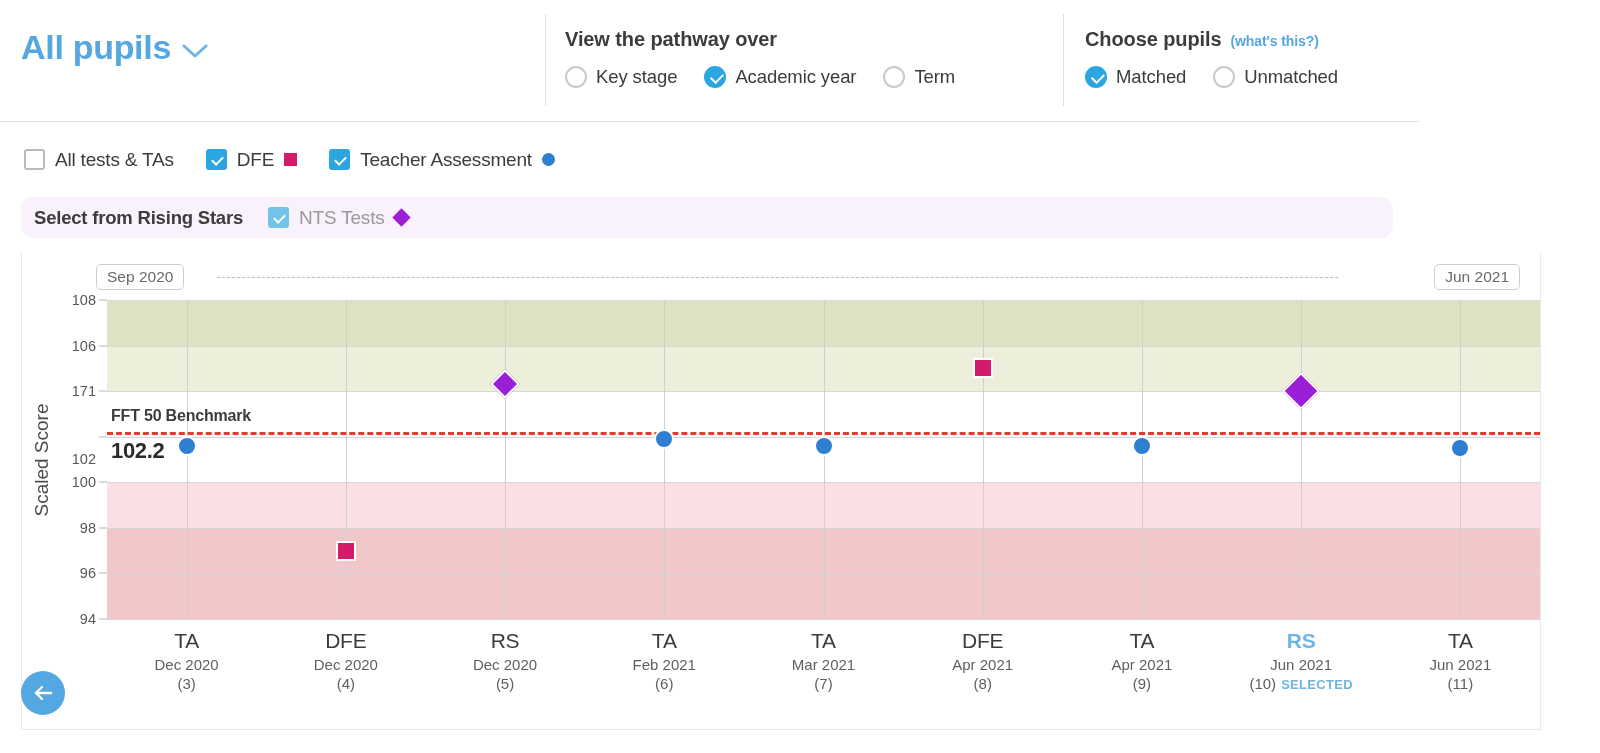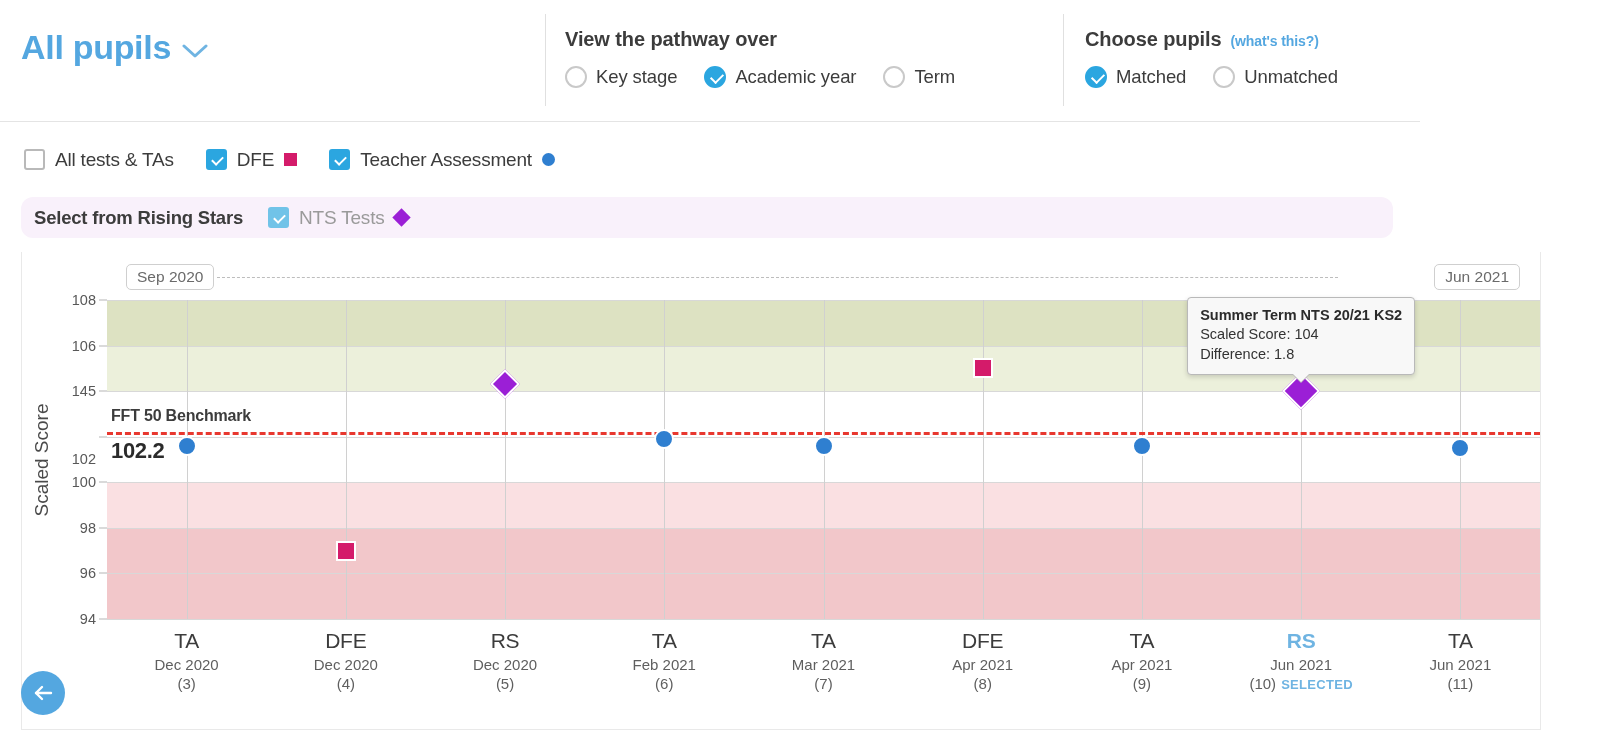--- a/index.html
+++ b/index.html
@@ -121,21 +121,21 @@
   .dashline {
     position: absolute; left: 195px; right: 202px; top: 13px; height: 0;
     border-top: 1.5px dashed #bdbdbd;
   }
   .datepill {
     position: absolute; top: 0; height: 26px; padding: 0 10px;
     border: 1px solid #cfcfcf; border-radius: 5px; background: #fff;
     display: flex; align-items: center;
     font-size: 15.5px; color: #6a6a6a; white-space: nowrap;
   }
-  .datepill.left  { left: 104px; text-align: center; }
+  .datepill.left  { left: 74px; text-align: center; }
   .datepill.right { right: 20px; }
 
   
   .plot {
     position: absolute; left: 85px; top: 48px; right: 0px; bottom: 110px;
   }
   .band { position: absolute; left: 0; right: 0; }  
   .gridline-h { position: absolute; left: 0; right: 0; height: 1px; background: #d8d8d8; }
   .gridline-v { position: absolute; top: 0; bottom: 0; width: 1px; background: #d0d0d0; }
 
@@ -320,21 +320,21 @@
             <div class="ytick" style="top: 319px;">94</div>
             <div class="ytickmark" style="top: 319px;"></div>
             <div class="ytick" style="top: 273.429px;">96</div>
             <div class="ytickmark" style="top: 273.429px;"></div>
             <div class="ytick" style="top: 227.857px;">98</div>
             <div class="ytickmark" style="top: 227.857px;"></div>
             <div class="ytick" style="top: 182.286px;">100</div>
             <div class="ytickmark" style="top: 182.286px;"></div>
             <div class="ytick" style="top: 143px; margin-top: 16px;">102</div>
             <div class="ytickmark" style="top: 136.714px;"></div>
-            <div class="ytick" style="top: 91.1429px;">145</div>
+            <div class="ytick" style="top: 91.1429px;">171</div>
             <div class="ytickmark" style="top: 91.1429px;"></div>
             <div class="ytick" style="top: 45.5714px;">106</div>
             <div class="ytickmark" style="top: 45.5714px;"></div>
             <div class="ytick" style="top: 0px;">108</div>
             <div class="ytickmark" style="top: 0px;"></div>
           </div>
       </div>
 
       <div class="plot" id="plot">
           <div class="band" style="top: 0px; height: 45.5714px; background: rgb(221, 226, 194);"></div>
@@ -363,26 +363,20 @@
           <div class="benchvalue" style="top: 138.157px;">102.2</div>
           <div class="marker m-circle" style="left: 79.6111px; top: 145.829px;"></div>
           <div class="marker m-square" style="left: 238.833px; top: 250.643px;"></div>
           <div class="marker m-diamond" style="left: 398.056px; top: 84.3071px; transform: translate(-50%, -50%) rotate(45deg);"></div>
           <div class="marker m-circle" style="left: 557.278px; top: 138.993px;"></div>
           <div class="marker m-circle" style="left: 716.5px; top: 145.829px;"></div>
           <div class="marker m-square" style="left: 875.722px; top: 68.3571px;"></div>
           <div class="marker m-circle" style="left: 1034.94px; top: 145.829px;"></div>
           <div class="marker m-diamond big" style="left: 1194.17px; top: 91.1429px; transform: translate(-50%, -50%) rotate(45deg);"></div>
           <div class="marker m-circle" style="left: 1353.39px; top: 148.107px;"></div>
-          <div class="tooltip" style="left: 1080.17px; top: -2.85714px;">
-            <div class="tt-title">Summer Term NTS 20/21 KS2</div>
-            <div class="tt-line">Scaled Score: 104</div>
-            <div class="tt-line">Difference: 1.8</div>
-            <div class="tt-arrow"></div>
-          </div>
         </div>
 
       <div class="xlabels" id="xlabels">
           <div class="xcol" style="left: 79.6111px;">
             <div class="xc-code">TA</div>
             <div class="xc-date">Dec 2020</div>
             <div class="xc-idx">(3)</div>
           </div>
           <div class="xcol" style="left: 238.833px;">
             <div class="xc-code">DFE</div>

